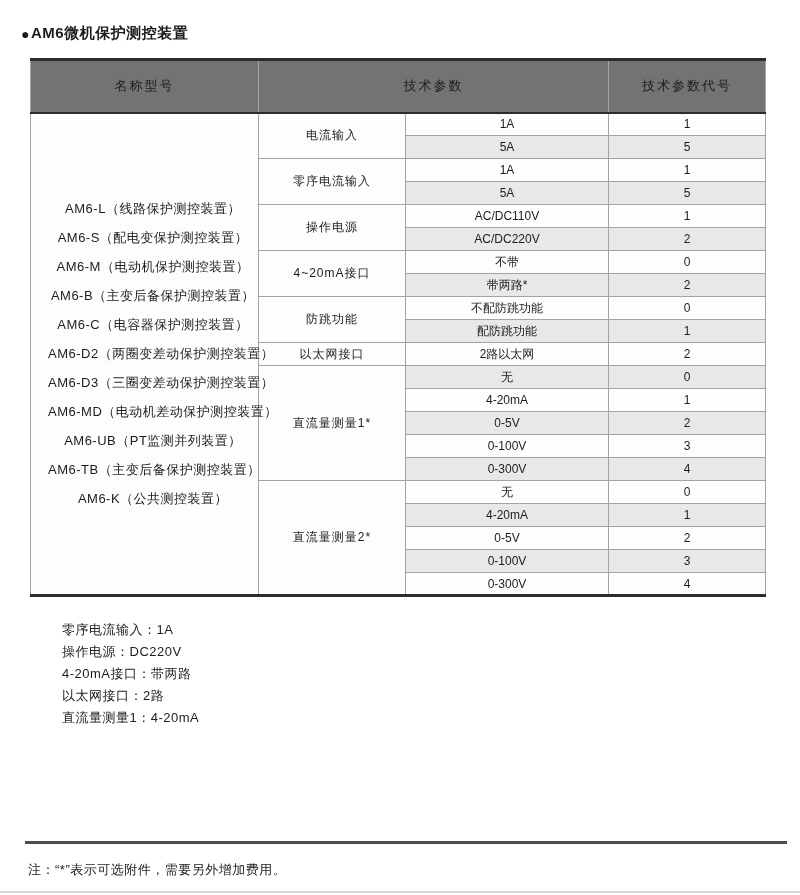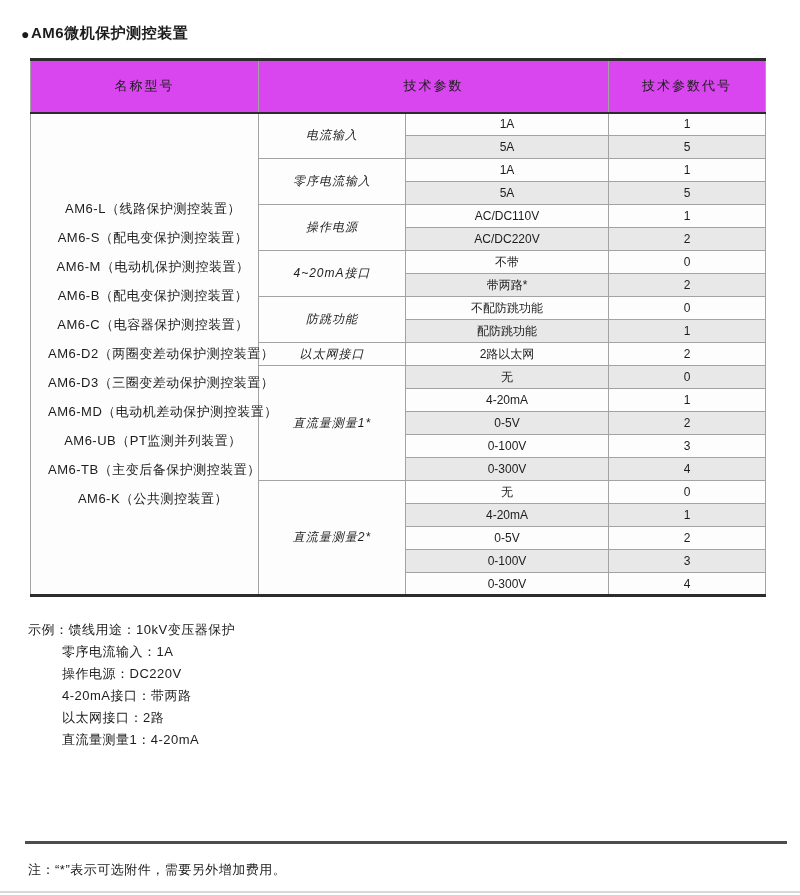--- a/index.html
+++ b/index.html
@@ -19,40 +19,40 @@
 
   table.spec {
     position:absolute; left:30px; top:58px; width:735px;
     border-collapse:collapse; table-layout:fixed;
     border-top:3px solid #2c2c2c;
     border-bottom:3px solid #2c2c2c;
     border-left:1px solid #a3a3a3;
     border-right:1px solid #a3a3a3;
   }
   table.spec th {
-    height:53px; background:#d946ef;
+    height:53px; background:#737373;
     border:1px solid #a3a3a3;
     border-bottom:2px solid #2c2c2c;
     font-size:13px; font-weight:normal; text-align:center;
     letter-spacing:2px;
   }
   table.spec td {
     border:1px solid #a3a3a3;
     height:23px; font-size:12px; text-align:center;
     background:#fdfdfd;
   }
   td.models-cell {
     text-align:left; vertical-align:middle;
     padding-left:17px; background:#ffffff;
   }
   .models-list div {
     line-height:29px; white-space:nowrap; font-size:13px;
     letter-spacing:0.5px;
   }
-  td.param { font-size:13px; letter-spacing:1px; background:#fdfdfd;font-style:italic; }
+  td.param { font-size:13px; letter-spacing:1px; background:#fdfdfd; }
   tbody tr:nth-child(even) td.value,
   tbody tr:nth-child(even) td.code { background:#e8e8e8; }
 
   .example {
     position:absolute; left:28px; top:619px;
     font-size:13px; line-height:22px; letter-spacing:0.5px;
   }
   .example .indent { padding-left:34px; }
 
   .divider {
@@ -90,21 +90,21 @@
       <th>技术参数代号</th>
     </tr>
   </thead>
   <tbody>
     <tr>
       <td class="models-cell" rowspan="21">
         <div class="models-list">
           <div>AM6-L（线路保护测控装置）</div>
           <div>AM6-S（配电变保护测控装置）</div>
           <div>AM6-M（电动机保护测控装置）</div>
-          <div>AM6-B（配电变保护测控装置）</div>
+          <div>AM6-B（主变后备保护测控装置）</div>
           <div>AM6-C（电容器保护测控装置）</div>
           <div>AM6-D2（两圈变差动保护测控装置）</div>
           <div>AM6-D3（三圈变差动保护测控装置）</div>
           <div>AM6-MD（电动机差动保护测控装置）</div>
           <div>AM6-UB（PT监测并列装置）</div>
           <div>AM6-TB（主变后备保护测控装置）</div>
           <div>AM6-K（公共测控装置）</div>
         </div>
       </td>
       <td class="param" rowspan="2">电流输入</td>
@@ -195,21 +195,20 @@
       <td class="code">3</td>
     </tr>
     <tr>
       <td class="value">0-300V</td>
       <td class="code">4</td>
     </tr>
   </tbody>
 </table>
 
 <div class="example">
-  <div>示例：馈线用途：10kV变压器保护</div>
   <div class="indent">零序电流输入：1A</div>
   <div class="indent">操作电源：DC220V</div>
   <div class="indent">4-20mA接口：带两路</div>
   <div class="indent">以太网接口：2路</div>
   <div class="indent">直流量测量1：4-20mA</div>
 </div>
 
 <div class="divider"></div>
 
 <div class="note">注：“*”表示可选附件，需要另外增加费用。</div>

